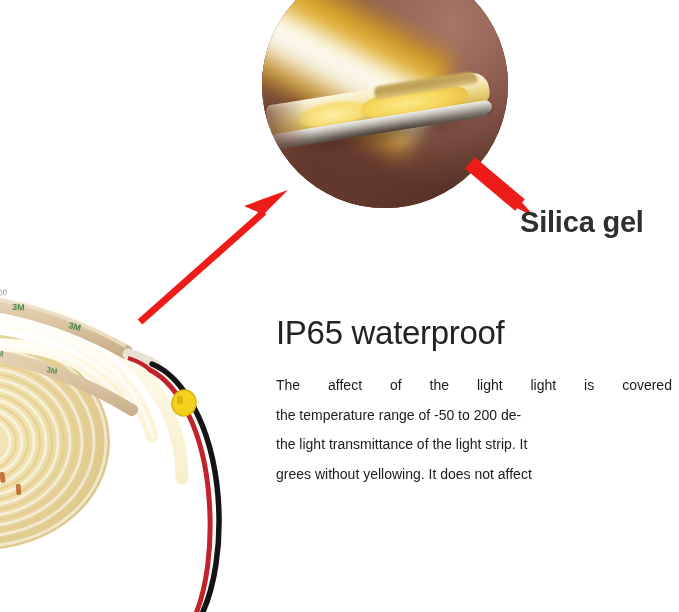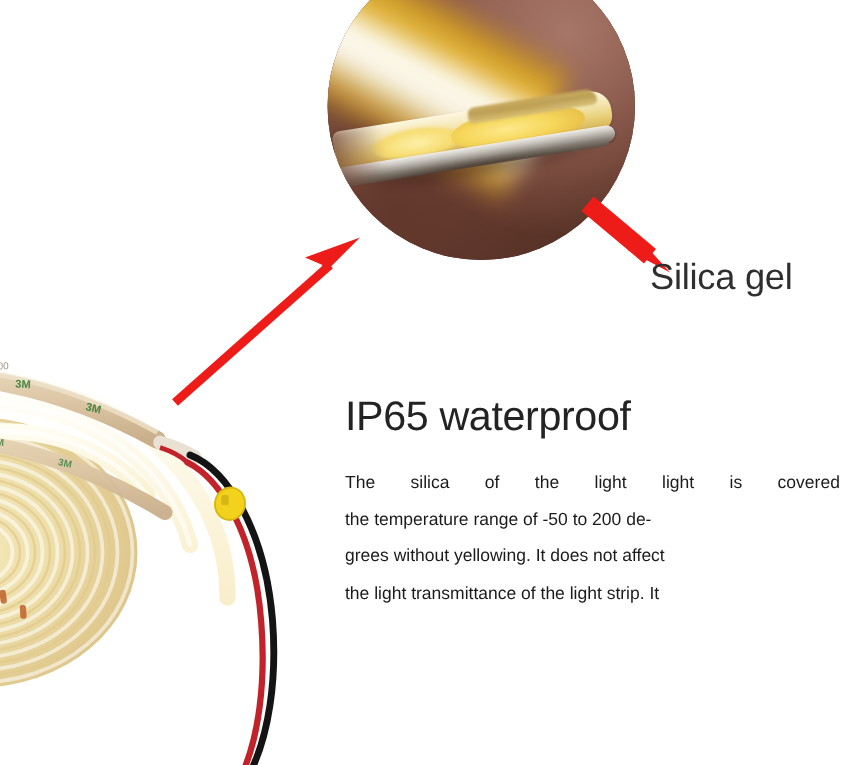--- a/index.html
+++ b/index.html
@@ -101,21 +101,21 @@
 
   
   .roll{position:absolute;left:-104px;top:246px;width:400px;height:366px;}
 
   
   .arrow-svg{position:absolute;left:0;top:0;width:679px;height:612px;pointer-events:none;}
 
   
   .label-silica{
     position:absolute;left:520px;top:206px;
-    font-size:29px;font-weight:normal;color:#2f2f2f;
+    font-size:29px;font-weight:bold;color:#2f2f2f;
     letter-spacing:-.2px;white-space:nowrap;
   }
   .heading{
     position:absolute;left:276px;top:314px;
     font-size:33px;font-weight:normal;color:#232323;
     letter-spacing:-.3px;white-space:nowrap;
   }
   .body-text{
     position:absolute;left:276px;top:371px;width:396px;
     font-size:14px;line-height:29.5px;color:#1b1b1b;
@@ -265,26 +265,26 @@
     </g>
   </svg>
 
   <div class="label-silica">Silica gel</div>
 
   <div class="heading">IP65 waterproof</div>
 
   <div class="body-text">
     <span class="ln j">
       <span>The</span>
-      <span>silica</span>
+      <span>affect</span>
       <span>of</span>
       <span>the</span>
       <span>light</span>
       <span>light</span>
       <span>is</span>
       <span>covered</span>
     </span>
     <span class="ln">the temperature range of -50 to 200 de-</span>
+    <span class="ln">the light transmittance of the light strip. It</span>
     <span class="ln">grees without yellowing. It does not affect</span>
-    <span class="ln">the light transmittance of the light strip. It</span>
   </div>
 
 </div>
 
 </body></html>

